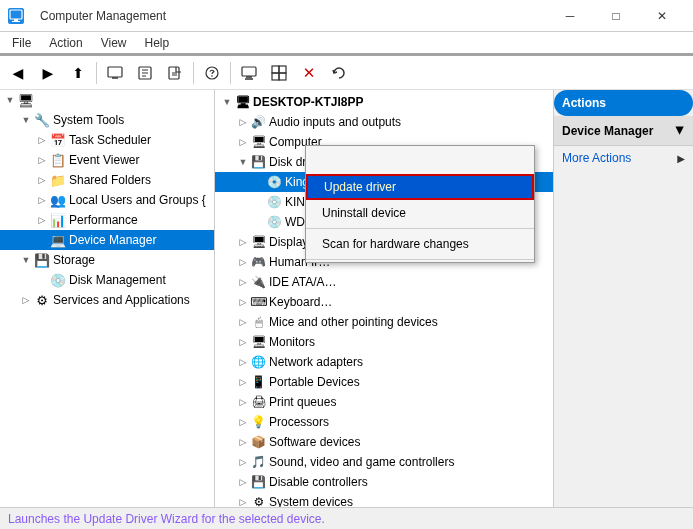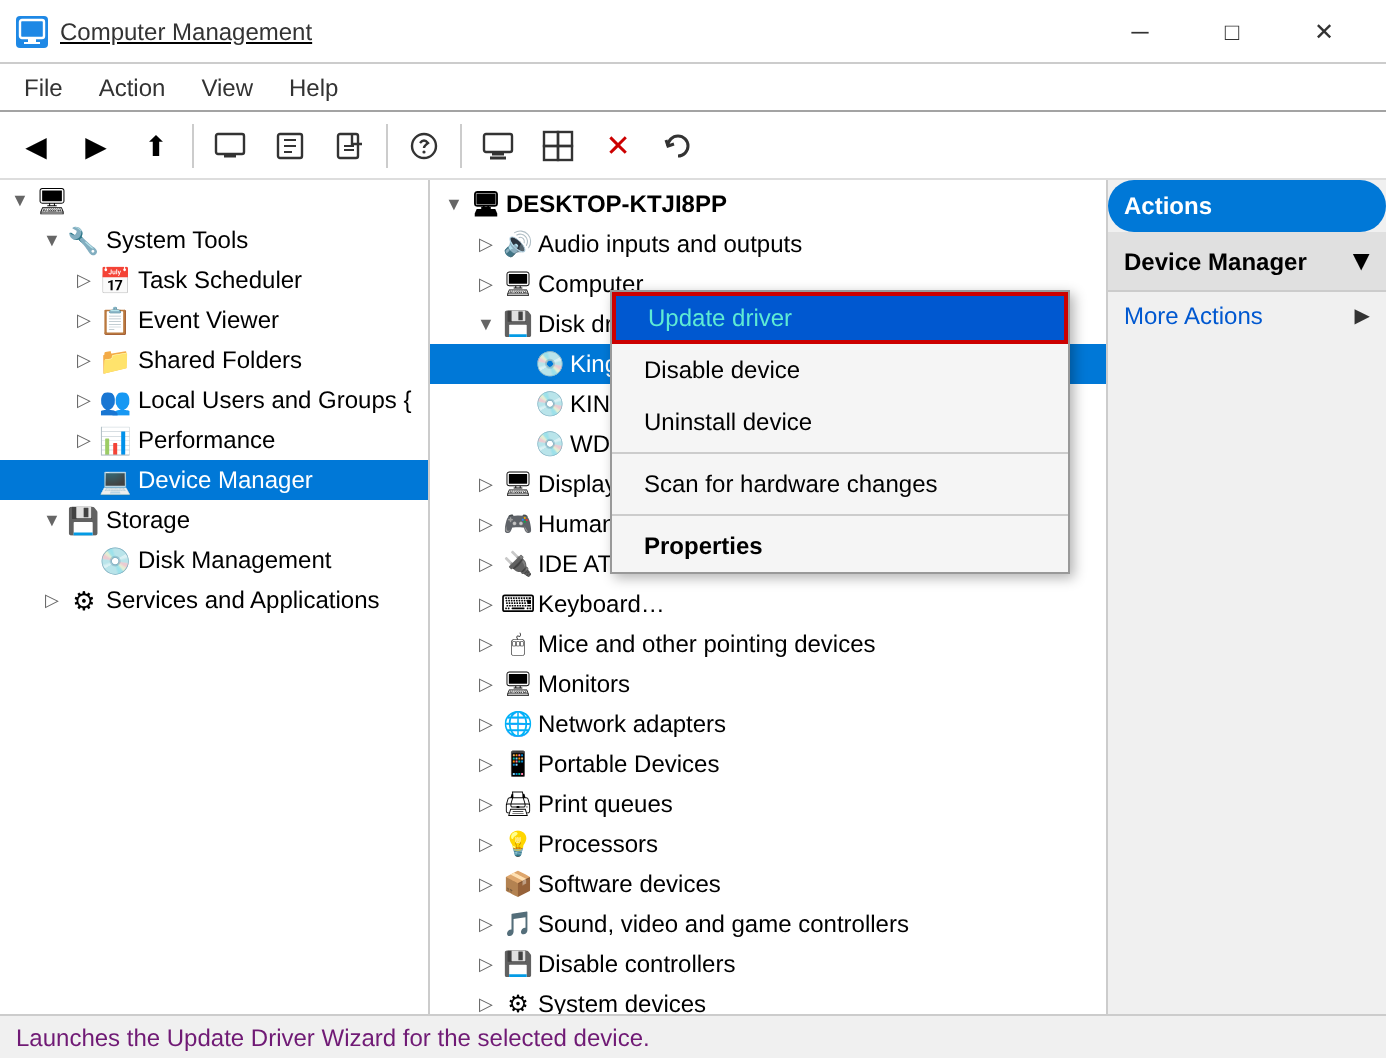--- a/index.html
+++ b/index.html
@@ -19,22 +19,21 @@
       height: 32px;
       display: flex;
       align-items: center;
       padding: 0 8px;
       border-bottom: 1px solid #ccc;
       justify-content: space-between;
     }
     .title-bar-left {
       display: flex;
       align-items: center;
-      gap: 6px;
-      text-decoration: underline;
+      gap: 16px;
     }
     .title-bar-icon {
       width: 16px; height: 16px;
       background: #1e88e5;
       border-radius: 2px;
       display: flex; align-items: center; justify-content: center;
       color: white; font-size: 10px; font-weight: bold;
     }
     .title-bar-title { font-size: 12px; color: #333; }
     .title-bar-controls {
@@ -46,21 +45,21 @@
       font-size: 12px; color: #333;
       display: flex; align-items: center; justify-content: center;
     }
     
     .menu-bar {
       background: #fff;
       height: 24px;
       display: flex;
       align-items: center;
       padding: 0 4px;
-      border-bottom: 1px solid #a3a3a3;
+      border-bottom: 3px solid #a3a3a3;
       gap: 2px;
     }
     .menu-item {
       padding: 2px 8px;
       cursor: pointer;
       color: #333;
       font-size: 12px;
       height: 100%;
       display: flex; align-items: center;
     }
@@ -168,22 +167,23 @@
       height: 26px;
       display: flex;
       align-items: center;
       padding: 0 16px;
       cursor: pointer;
       font-size: 12px;
       color: #000;
     }
     .ctx-item.highlighted {
       background: #0058d0;
-      color: #5eead4;
+      color: #fef9c3;
       border: 2px solid #cc0000;
+      margin-top: 28px;
     }
     .ctx-separator {
       height: 1px;
       background: #ccc;
       margin: 2px 0;
     }
     .ctx-item.bold { font-weight: bold; }
     
     .right-panel {
       width: 140px;
@@ -230,21 +230,21 @@
     .actions-item .arrow { font-size: 10px; color: #333; }
     
     .status-bar {
       height: 22px;
       background: #f0f0f0;
       border-top: 1px solid #ccc;
       display: flex;
       align-items: center;
       padding: 0 8px;
       font-size: 12px;
-      color: #701a75;
+      color: #8b5cf6;
     }
     
     ::-webkit-scrollbar { width: 12px; height: 12px; }
     ::-webkit-scrollbar-track { background: #f0f0f0; }
     ::-webkit-scrollbar-thumb { background: #c0c0c0; border: 1px solid #aaa; }
   </style>
 </head>
 <body>
 
 <div class="title-bar">
@@ -517,26 +517,24 @@
       <div class="device-item" style="padding-left:20px;">
         <span class="d-toggle">▷</span>
         <span class="d-icon">⚙</span>
         <span class="d-label">System devices</span>
       </div>
 
     </div>
 
     <div class="context-menu" style="top:55px; left:90px;">
       <div class="ctx-item highlighted">Update driver</div>
-      <div class="ctx-item">Disable device</div>
       <div class="ctx-item">Uninstall device</div>
       <div class="ctx-separator"></div>
       <div class="ctx-item">Scan for hardware changes</div>
       <div class="ctx-separator"></div>
-      <div class="ctx-item bold">Properties</div>
     </div>
   </div>
 
   <div class="right-panel">
     <div class="actions-header">
       <span>Actions</span>
     </div>
     <div class="actions-section-header">
       <span>Device Manager</span>
       <span class="arrow" style="transform: rotate(90deg); display:inline-block;">▶</span>

